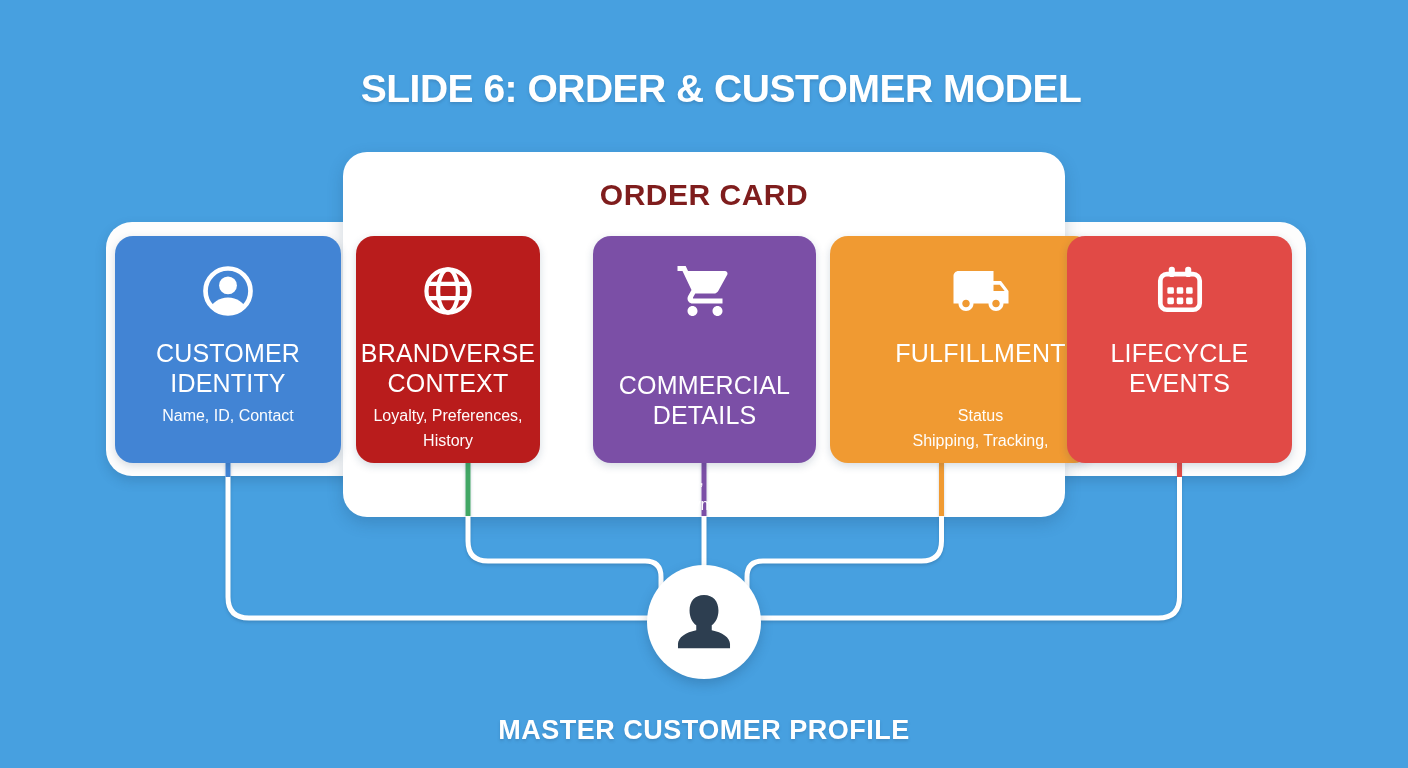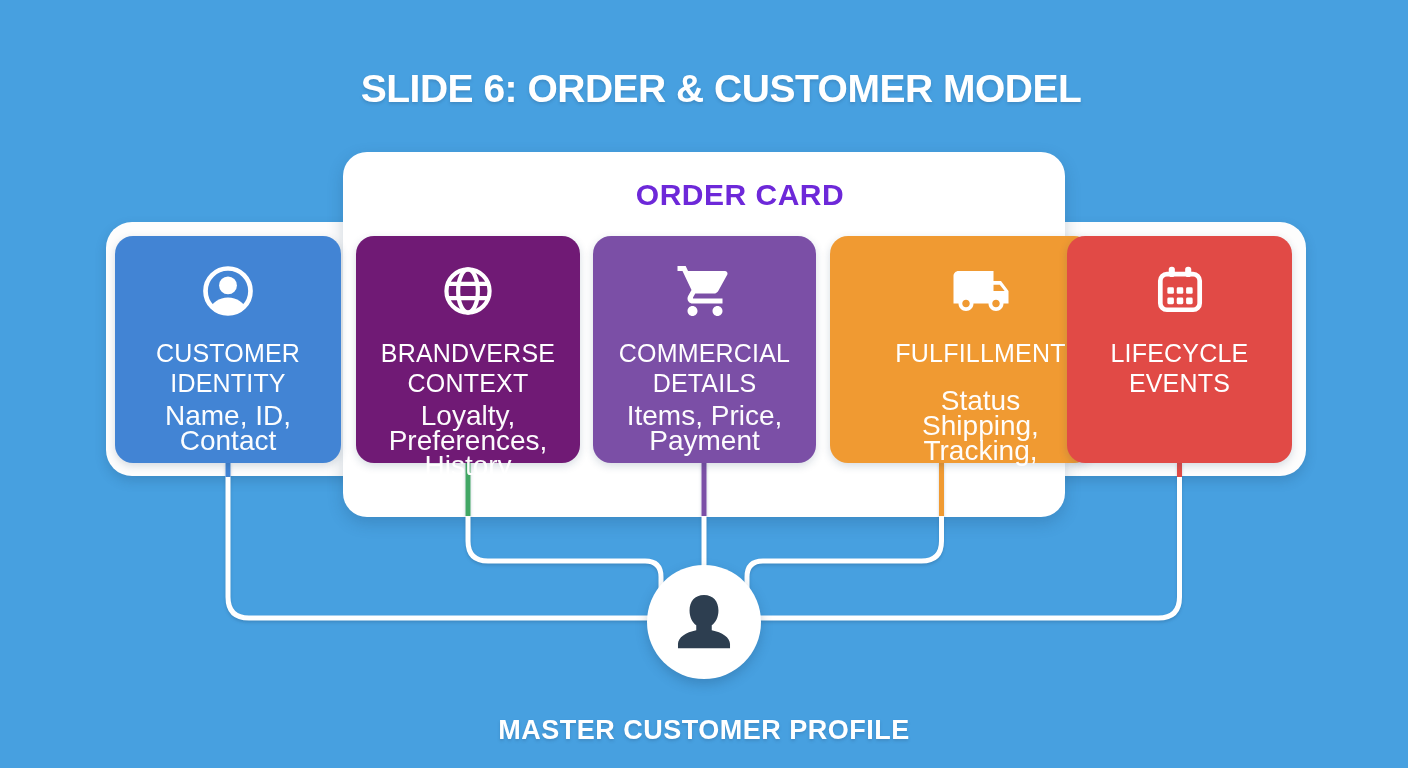--- a/index.html
+++ b/index.html
@@ -24,21 +24,21 @@
     z-index:1;
   }
   .order-box{
     position:absolute;left:343px;top:152px;width:722px;height:365px;
     background:#ffffff;border-radius:24px;
     box-shadow:0 6px 16px rgba(25,60,95,.22);
     z-index:2;
   }
   .order-box-title{
     position:absolute;left:0;top:26px;width:100%;text-align:center;
-    color:#6d28d9;font-size:30px;font-weight:bold;letter-spacing:0.5px;padding-left:36px;
+    color:#7f1d1d;font-size:30px;font-weight:bold;letter-spacing:0.5px;
   }
 
   .connectors{
     position:absolute;left:0;top:0;width:1408px;height:768px;
     z-index:3;pointer-events:none;
     filter:drop-shadow(0 2px 1.5px rgba(25,60,95,.22));
   }
 
   .card{
     position:absolute;top:236px;height:227px;border-radius:18px;
@@ -46,27 +46,27 @@
     box-shadow:0 3px 8px rgba(25,60,95,.18);
     color:#ffffff;text-align:center;
   }
   .card-icon{margin-top:25px;width:60px;height:60px;flex:0 0 auto;}
   .card-icon svg{width:60px;height:60px;display:block;}
   .card-title{
     margin-top:17px;height:60px;font-size:25px;font-weight:normal;
     line-height:30px;letter-spacing:0.2px;
   }
   .card-subtitle{
-    margin-top:5px;font-size:28px;line-height:25px;font-weight:400;
+    margin-top:5px;font-size:16px;line-height:25px;font-weight:400;
     color:rgba(255,255,255,.98);
   }
 
   .card-blue  {left:115px;width:226px;background:#4284d4;}
-  .card-green {left:356px;width:224px;background:#701a75;}
-  .card-purple{left:593px;width:223px;background:#7b4fa6;}
+  .card-green {left:356px;width:184px;background:#b91c1c;}
+  .card-purple{left:593px;width:223px;background:#7b4fa6;gap:32px;}
   .card-orange{left:830px;width:223px;background:#f09a32;padding-left:39px;}
   .card-red   {left:1067px;width:225px;background:#e14a46;}
 
   .master-circle{
     position:absolute;left:647px;top:565px;width:114px;height:114px;
     background:#ffffff;border-radius:50%;z-index:5;
     box-shadow:0 5px 12px rgba(25,60,95,.25);
     display:flex;align-items:center;justify-content:center;
   }
   .master-circle svg{width:74px;height:74px;margin-top:6px;}

